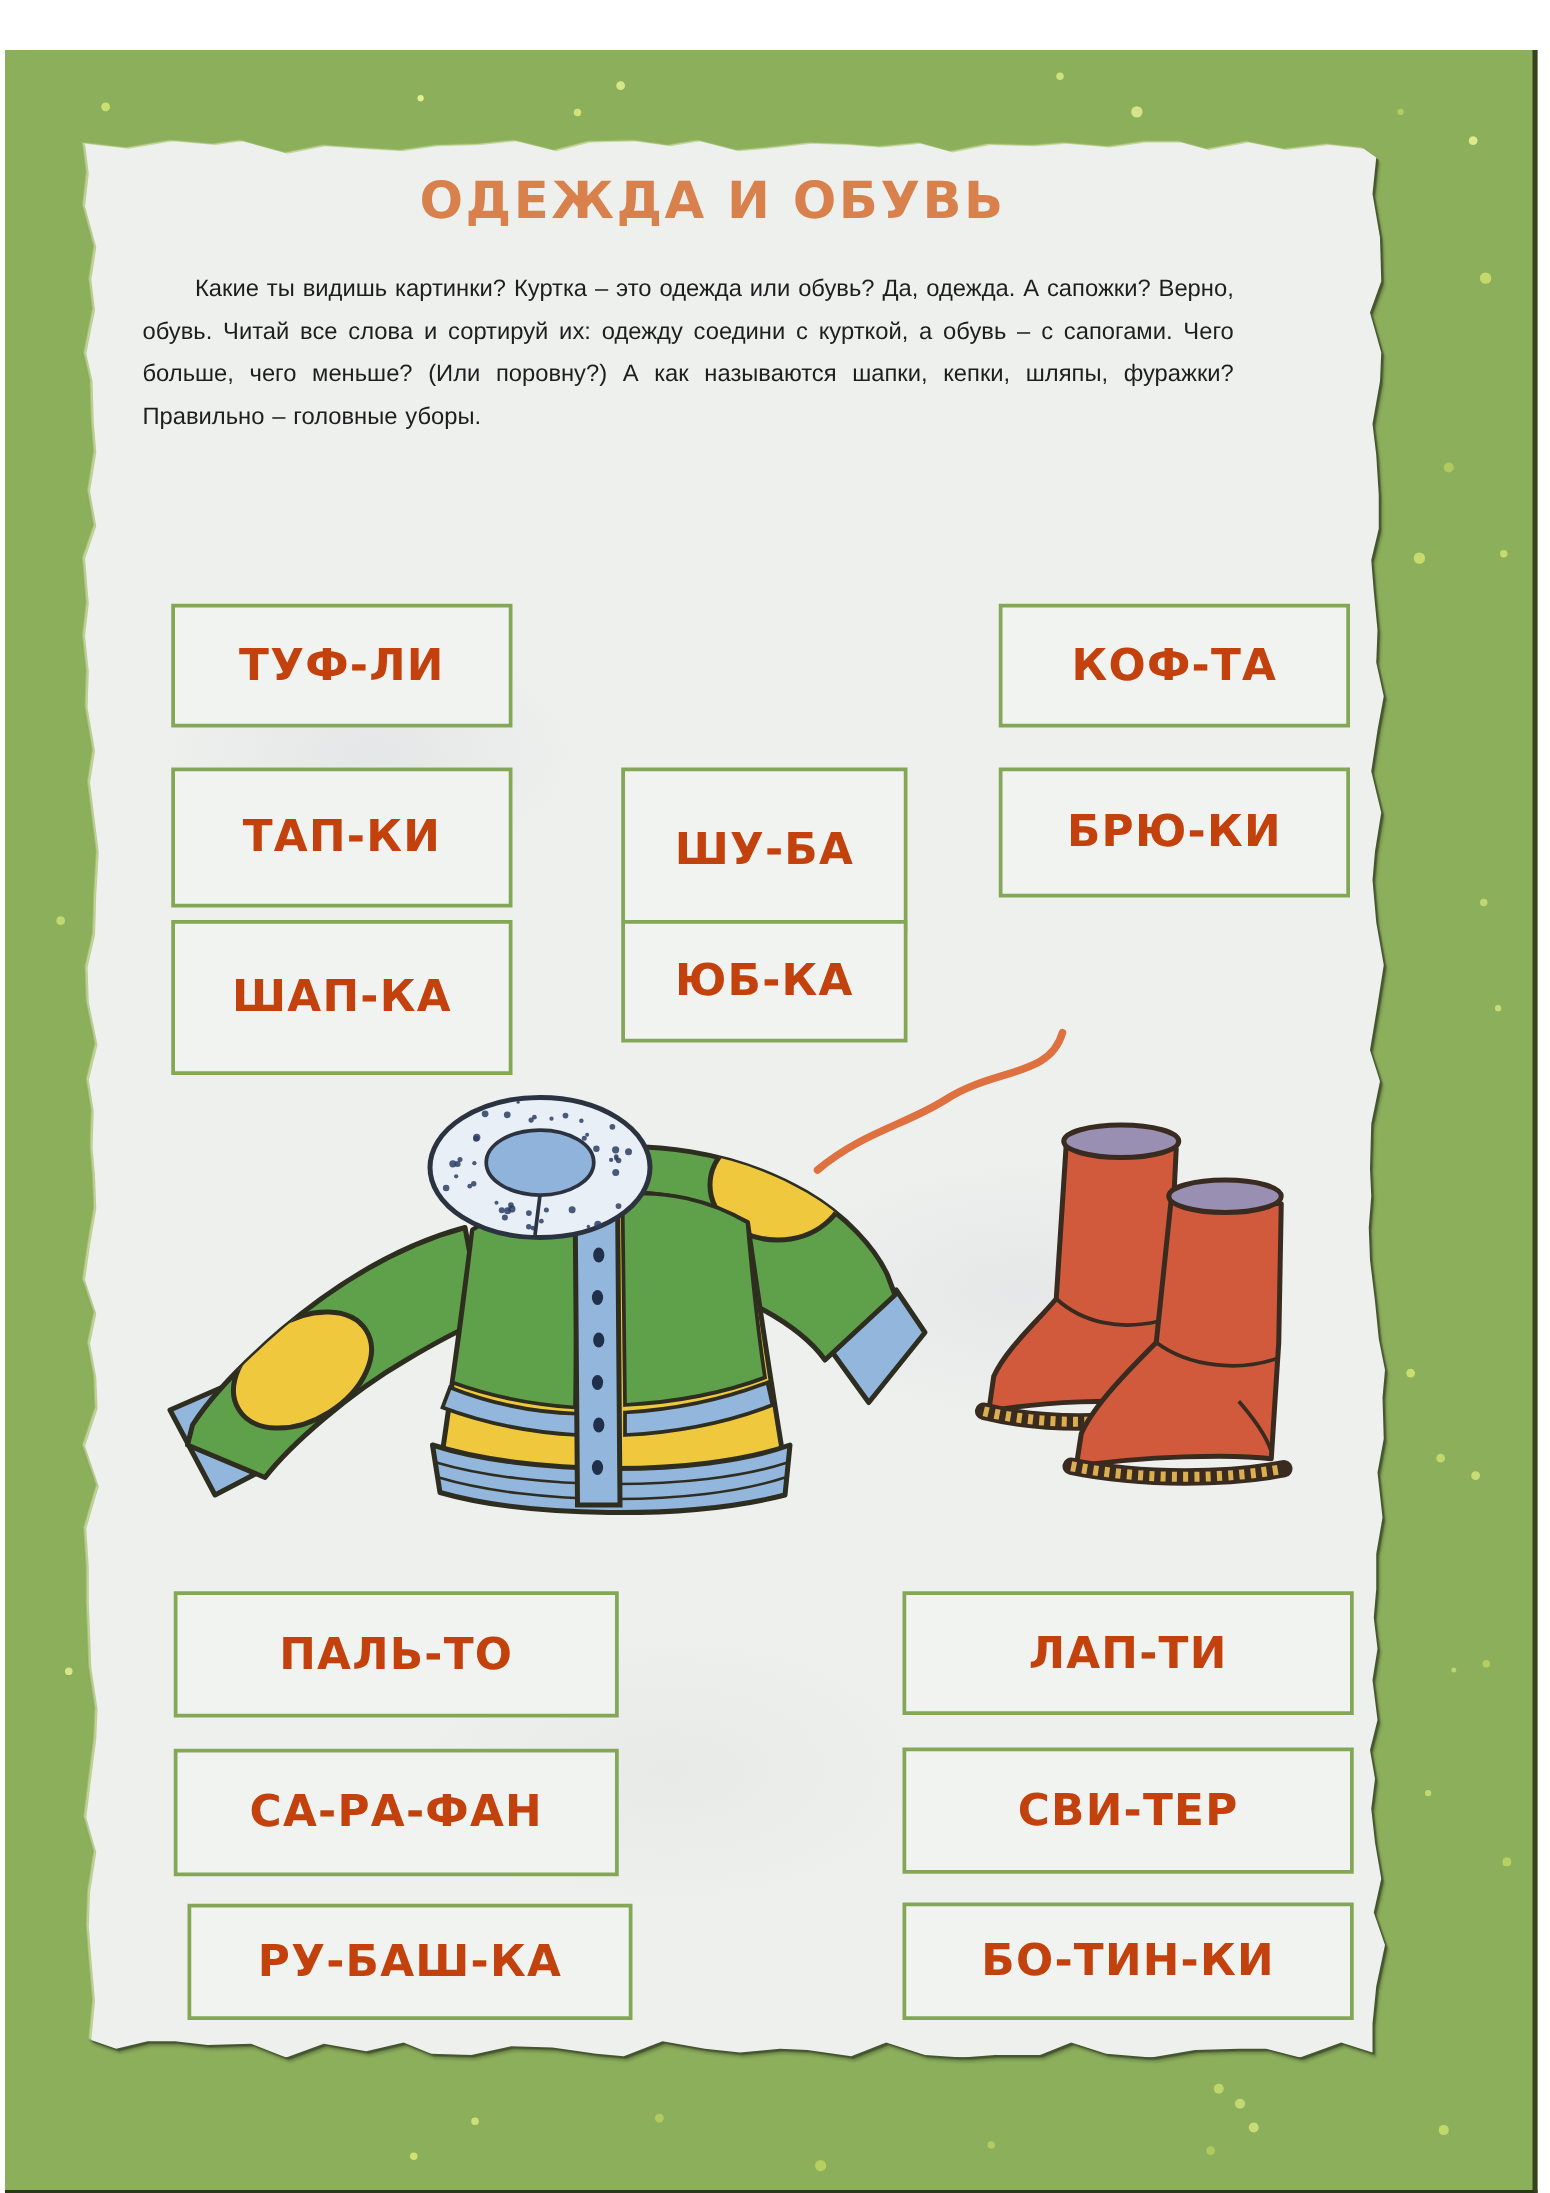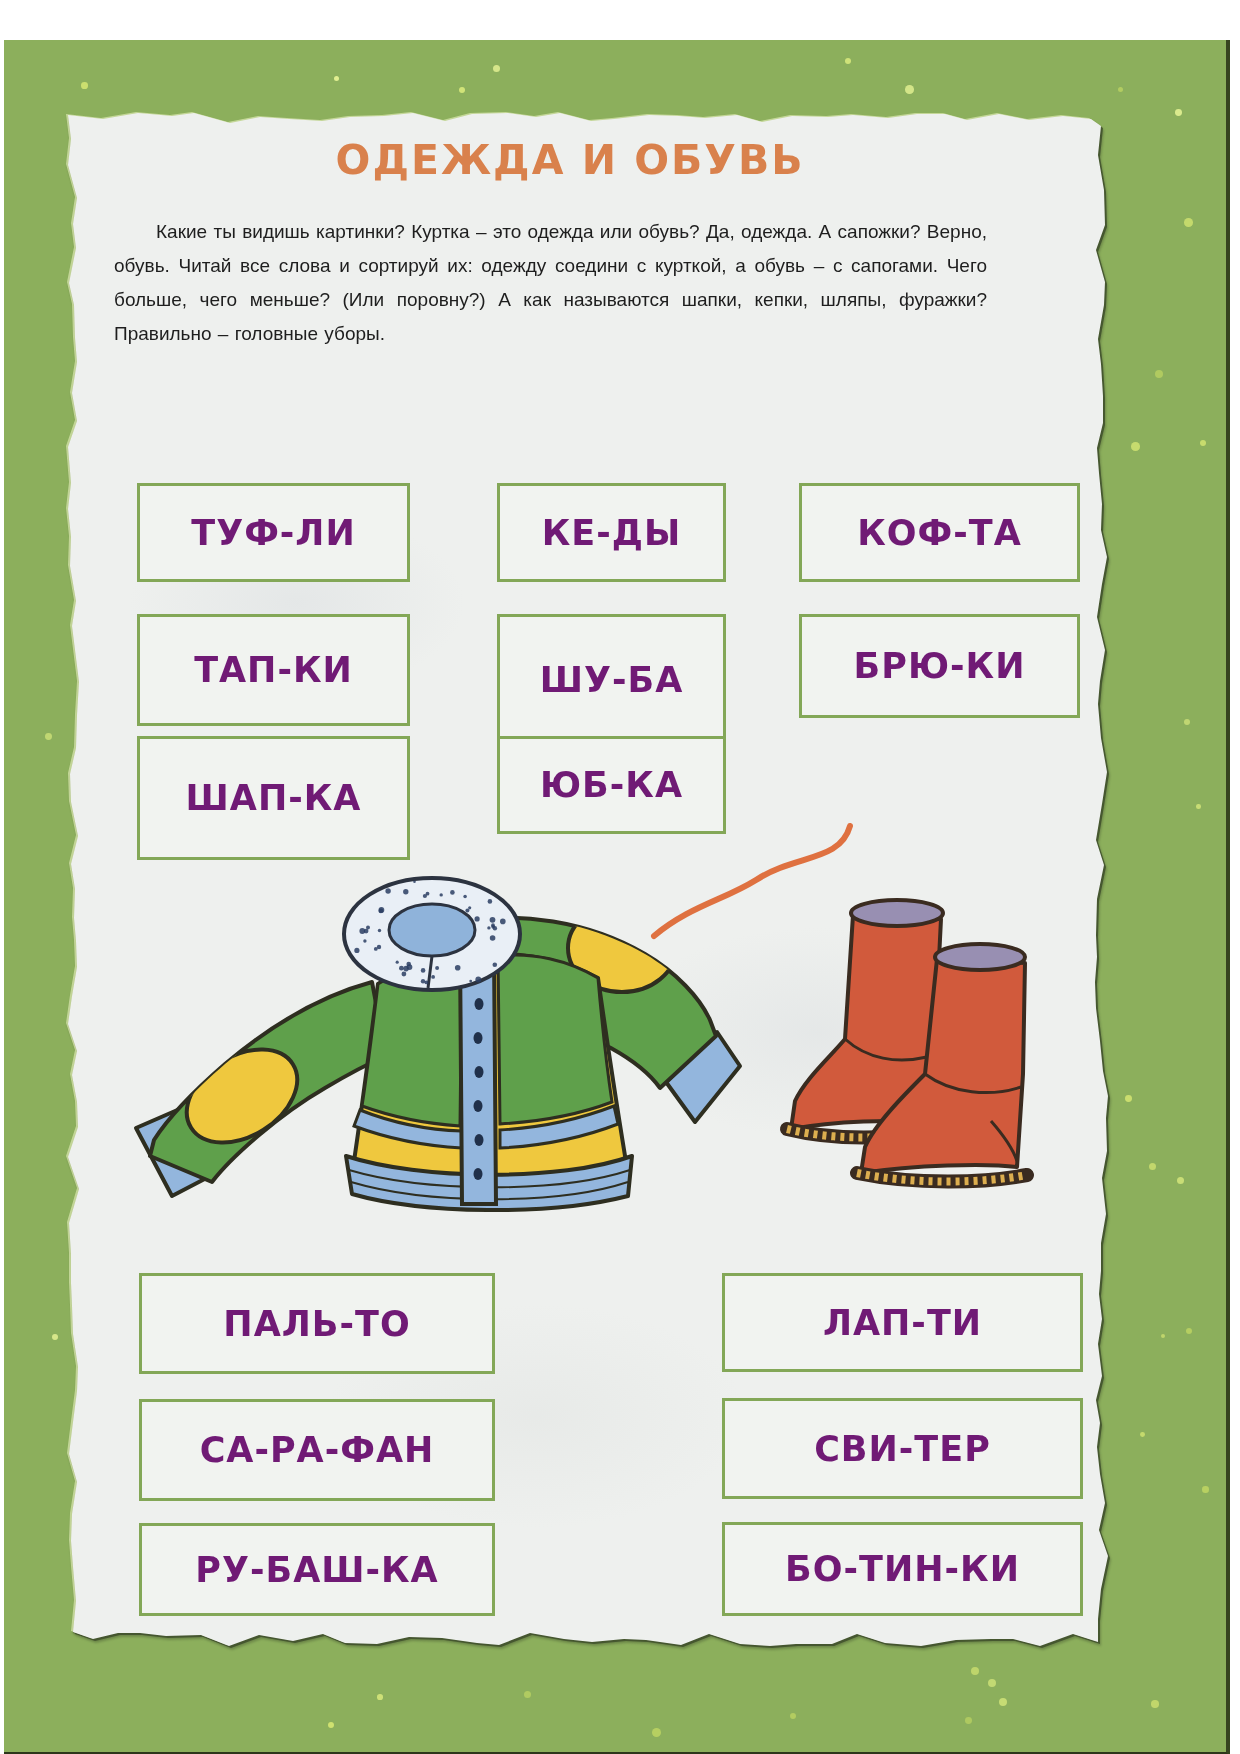--- a/index.html
+++ b/index.html
@@ -25,21 +25,21 @@
   #page-title{position:absolute;left:70px;top:100px;width:1000px;text-align:center;
               font-family:"DejaVu Sans",sans-serif;font-weight:bold;
               font-size:41px;letter-spacing:2px;color:#d9814c;}
   #intro-text{position:absolute;left:114px;top:160px;width:873px;
               font-size:19px;line-height:34px;color:#1e1e1e;
               text-align:justify;text-indent:42px;word-spacing:1px;}
   
   .card{position:absolute;box-sizing:border-box;border:3px solid #83a757;
         background:#f1f3f0;display:flex;align-items:center;justify-content:center;
         font-family:"DejaVu Sans",sans-serif;font-weight:bold;
-        font-size:35px;letter-spacing:1px;color:#701a75;}
+        font-size:35px;letter-spacing:1px;color:#c2410c;}
   svg{position:absolute;overflow:visible;}
 </style>
 </head>
 <body>
 
 <div id="screen">
 
   <div id="green-bg">
       <span class="bg-dot" style="left: 455px; top: 47px; width: 6.2px; height: 6.2px; background: rgb(211, 229, 122); opacity: 0.96;"></span>
       <span class="bg-dot" style="left: 1198px; top: 1446px; width: 6.5px; height: 6.5px; background: rgb(185, 209, 98); opacity: 0.96;"></span>
@@ -78,21 +78,20 @@
 
   <div id="paper-wrap">
     <div id="paper" style="clip-path: polygon(0px 3px, 35px 7px, 70px 1px, 104px 4px, 126px 1px, 162px 11px, 192px 5px, 221px 7px, 254px 9px, 282px 5px, 316px 4px, 345px 1px, 377px 9px, 404px 2px, 440px 1px, 468px 5px, 492px 1px, 523px 9px, 546px 7px, 581px 3px, 611px 4px, 637px 6px, 669px 3px, 694px 10px, 724px 4px, 760px 5px, 785px 3px, 820px 6px, 849px 2px, 877px 2px, 899px 8px, 931px 2px, 961px 8px, 995px 4px, 1023px 7px, 1033px 14px, 1030px 43px, 1036px 78px, 1037px 113px, 1028px 138px, 1037px 170px, 1036px 193px, 1030px 227px, 1033px 252px, 1035px 284px, 1035px 311px, 1029px 336px, 1031px 361px, 1034px 392px, 1033px 418px, 1039px 445px, 1034px 472px, 1029px 505px, 1037px 538px, 1032px 569px, 1030px 592px, 1033px 626px, 1039px 660px, 1034px 692px, 1028px 728px, 1036px 753px, 1029px 787px, 1028px 823px, 1029px 845px, 1027px 870px, 1028px 896px, 1032px 929px, 1035px 959px, 1040px 984px, 1038px 1006px, 1039px 1039px, 1034px 1066px, 1038px 1102px, 1033px 1131px, 1033px 1159px, 1031px 1182px, 1034px 1207px, 1030px 1232px, 1034px 1264px, 1028px 1288px, 1032px 1311px, 1029px 1335px, 1032px 1362px, 1037px 1391px, 1031px 1418px, 1040px 1444px, 1033px 1477px, 1030px 1507px, 1030px 1530px, 1005px 1522px, 972px 1534px, 945px 1527px, 923px 1527px, 888px 1528px, 853px 1534px, 817px 1531px, 789px 1522px, 764px 1532px, 728px 1532px, 702px 1534px, 672px 1532px, 641px 1522px, 613px 1533px, 578px 1528px, 556px 1527px, 524px 1530px, 496px 1527px, 462px 1521px, 431px 1533px, 409px 1531px, 374px 1526px, 341px 1525px, 309px 1532px, 277px 1531px, 255px 1522px, 225px 1529px, 191px 1523px, 161px 1534px, 133px 1523px, 98px 1524px, 72px 1521px, 50px 1521px, 25px 1527px, 5px 1520px, 8px 1489px, 5px 1455px, 3px 1429px, 4px 1402px, 9px 1370px, 1px 1342px, 5px 1310px, 9px 1279px, 10px 1255px, 5px 1222px, 4px 1194px, 3px 1171px, 3px 1142px, 1px 1111px, 11px 1077px, 0px 1045px, 10px 1015px, 9px 990px, 4px 963px, 9px 939px, 0px 912px, 4px 884px, 9px 855px, 8px 829px, 6px 806px, 7px 777px, 3px 752px, 10px 724px, 3px 690px, 2px 662px, 8px 636px, 9px 603px, 11px 570px, 8px 546px, 4px 514px, 8px 489px, 2px 454px, 3px 425px, 0px 397px, 3px 371px, 0px 335px, 9px 309px, 4px 281px, 9px 250px, 7px 226px, 6px 193px, 1px 171px, 8px 136px, 5px 112px, 9px 86px, 0px 53px, 3px 27px);"></div>
   </div>
 
   <div id="page-title">ОДЕЖДА И ОБУВЬ</div>
 
   <p id="intro-text">Какие ты видишь картинки? Куртка – это одежда или обувь? Да, одежда. А сапожки? Верно, обувь. Читай все слова и сортируй их: одежду соедини с курткой, а обувь – с сапогами. Чего больше, чего меньше? (Или поровну?) А как называются шапки, кепки, шляпы, фуражки? Правильно – головные уборы.</p>
 
   <div class="card" style="left:137px;top:447px;width:273px;height:99px">ТУФ-ЛИ</div>
-  <div class="card" style="left:497px;top:447px;width:229px;height:99px">КЕ-ДЫ</div>
   <div class="card" style="left:799px;top:447px;width:281px;height:99px">КОФ-ТА</div>
   <div class="card" style="left:137px;top:578px;width:273px;height:112px">ТАП-КИ</div>
   <div class="card" style="left:497px;top:578px;width:229px;height:132px">ШУ-БА</div>
   <div class="card" style="left:799px;top:578px;width:281px;height:104px">БРЮ-КИ</div>
   <div class="card" style="left:137px;top:700px;width:273px;height:124px">ШАП-КА</div>
   <div class="card" style="left:497px;top:700px;width:229px;height:98px">ЮБ-КА</div>
 
   <svg style="left:598px;top:768px;" width="270" height="150" viewBox="0 0 270 150" aria-label="линия от карточки НОС-КИ к куртке">
     <path d="M 252,22 C 242,58 198,50 158,76 C 126,96 92,102 56,132" fill="none" stroke="#df7140" stroke-width="6" stroke-linecap="round"></path>
   </svg>
@@ -208,18 +207,18 @@
     <path d="M 162,70 L 150,185 C 130,205 100,235 90,258 L 86,284 C 140,276 210,274 242,278 L 248,185 L 250,74 Z" fill="#d15a3c" stroke="#3a2b20" stroke-width="4" stroke-linejoin="round"></path>
     <ellipse cx="205" cy="68" rx="45" ry="13" fill="#988fb2" stroke="#3a2b20" stroke-width="4"></ellipse>
     <path d="M 150,185 C 177,205 216,208 246,198" fill="none" stroke="#3a2b20" stroke-width="3"></path>
     <path d="M 216,232 C 230,248 238,260 242,272" fill="none" stroke="#3a2b20" stroke-width="3"></path>
     <path d="M 82,284 C 140,296 210,294 252,286" fill="none" stroke="#3a2b20" stroke-width="14" stroke-linecap="round"></path>
     <path d="M 82,284 C 140,296 210,294 252,286" fill="none" stroke="#dcae4f" stroke-width="8" stroke-dasharray="4 5"></path>
   </svg>
 
   <div class="card" style="left:139px;top:1237px;width:356px;height:101px">ПАЛЬ-ТО</div>
   <div class="card" style="left:139px;top:1363px;width:356px;height:102px">СА-РА-ФАН</div>
-  <div class="card" style="left:139px;top:1487px;width:356px;height:93px">РУ-БАШ-КА</div>
+  <div class="card" style="left:150px;top:1487px;width:356px;height:93px">РУ-БАШ-КА</div>
   <div class="card" style="left:722px;top:1237px;width:361px;height:99px">ЛАП-ТИ</div>
   <div class="card" style="left:722px;top:1362px;width:361px;height:101px">СВИ-ТЕР</div>
   <div class="card" style="left:722px;top:1486px;width:361px;height:94px">БО-ТИН-КИ</div>
 
 </div>
 
 </body></html>

